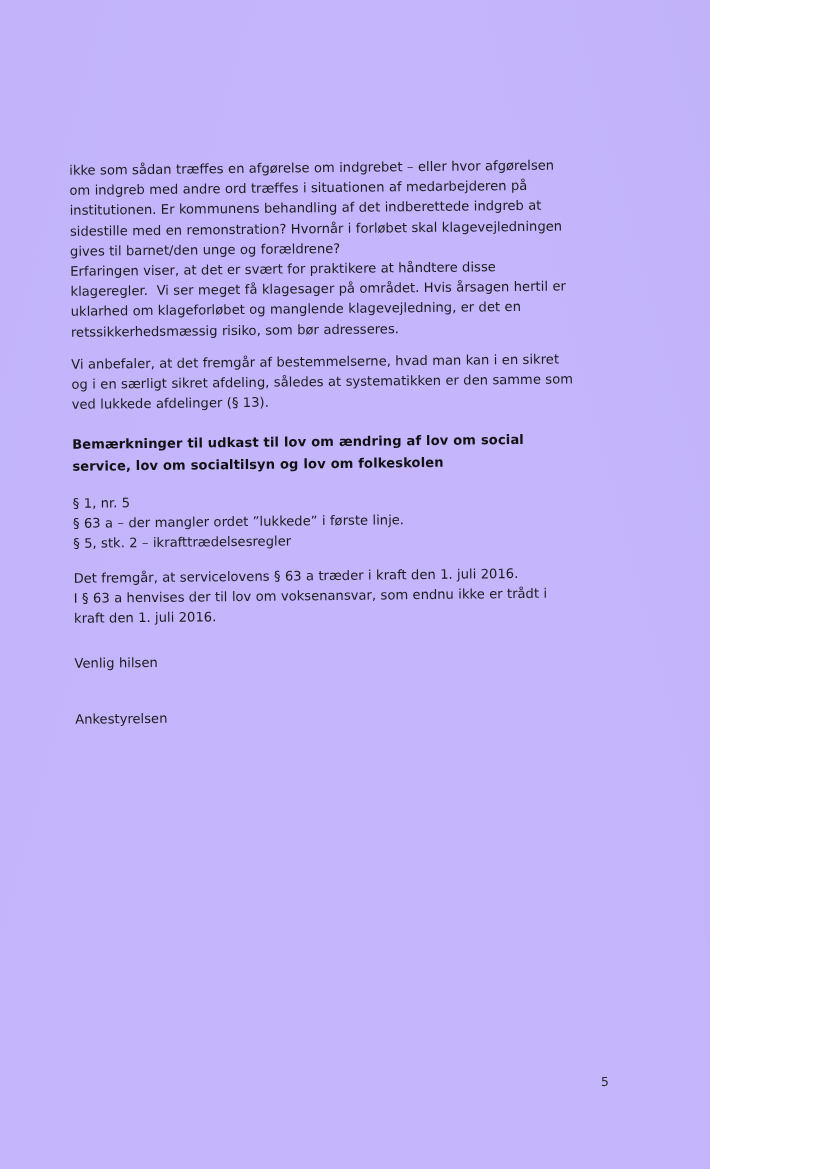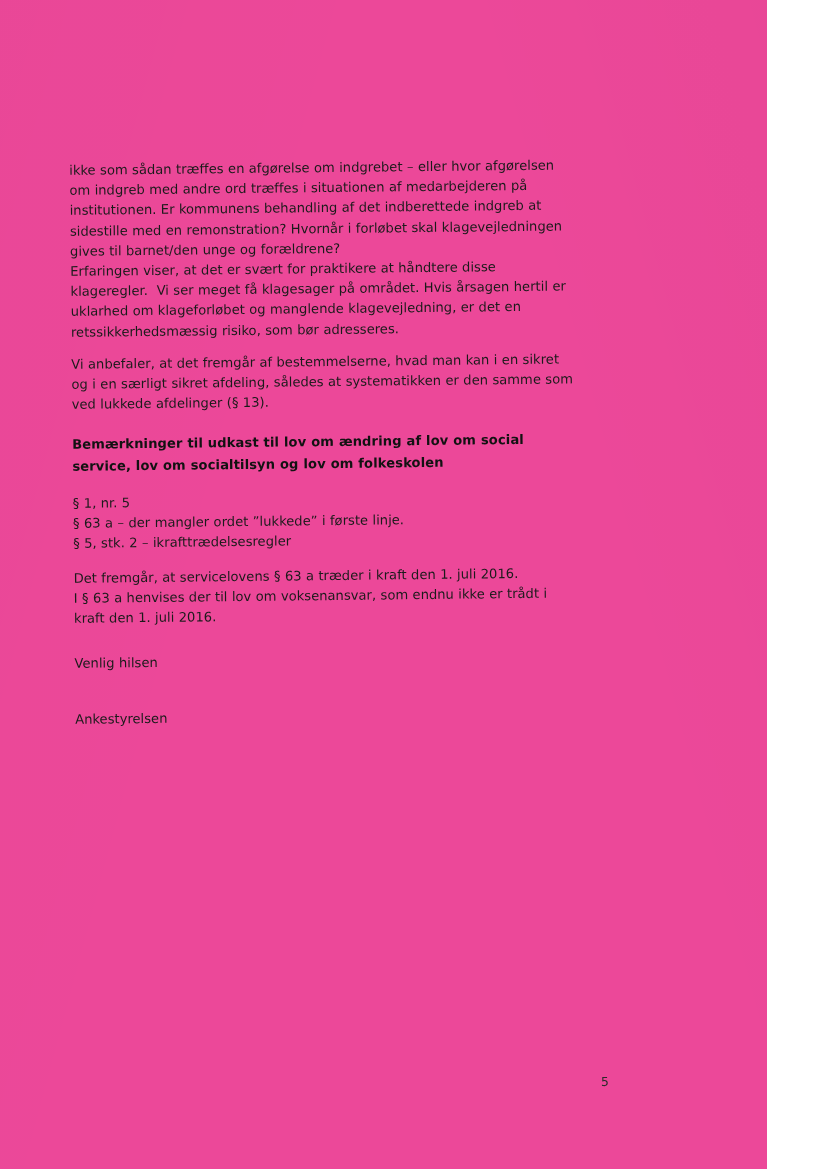--- a/index.html
+++ b/index.html
@@ -4,23 +4,23 @@
 <title>Ankestyrelsen - scannet brev side 5</title>
 <style>
   html, body {
     margin: 0;
     padding: 0;
     background: #ffffff;
   }
 
   .page {
     position: relative;
-    width: 767px;
+    width: 710px;
     height: 1169px;
-    background: #ec4899;
+    background: #c4b5fd;
     overflow: hidden;
     font-family: "DejaVu Sans", "Liberation Sans", sans-serif;
     text-decoration: underline;
     -webkit-font-smoothing: antialiased;
   }
 
   
   .scan-tone {
     position: absolute;
     inset: 0;

